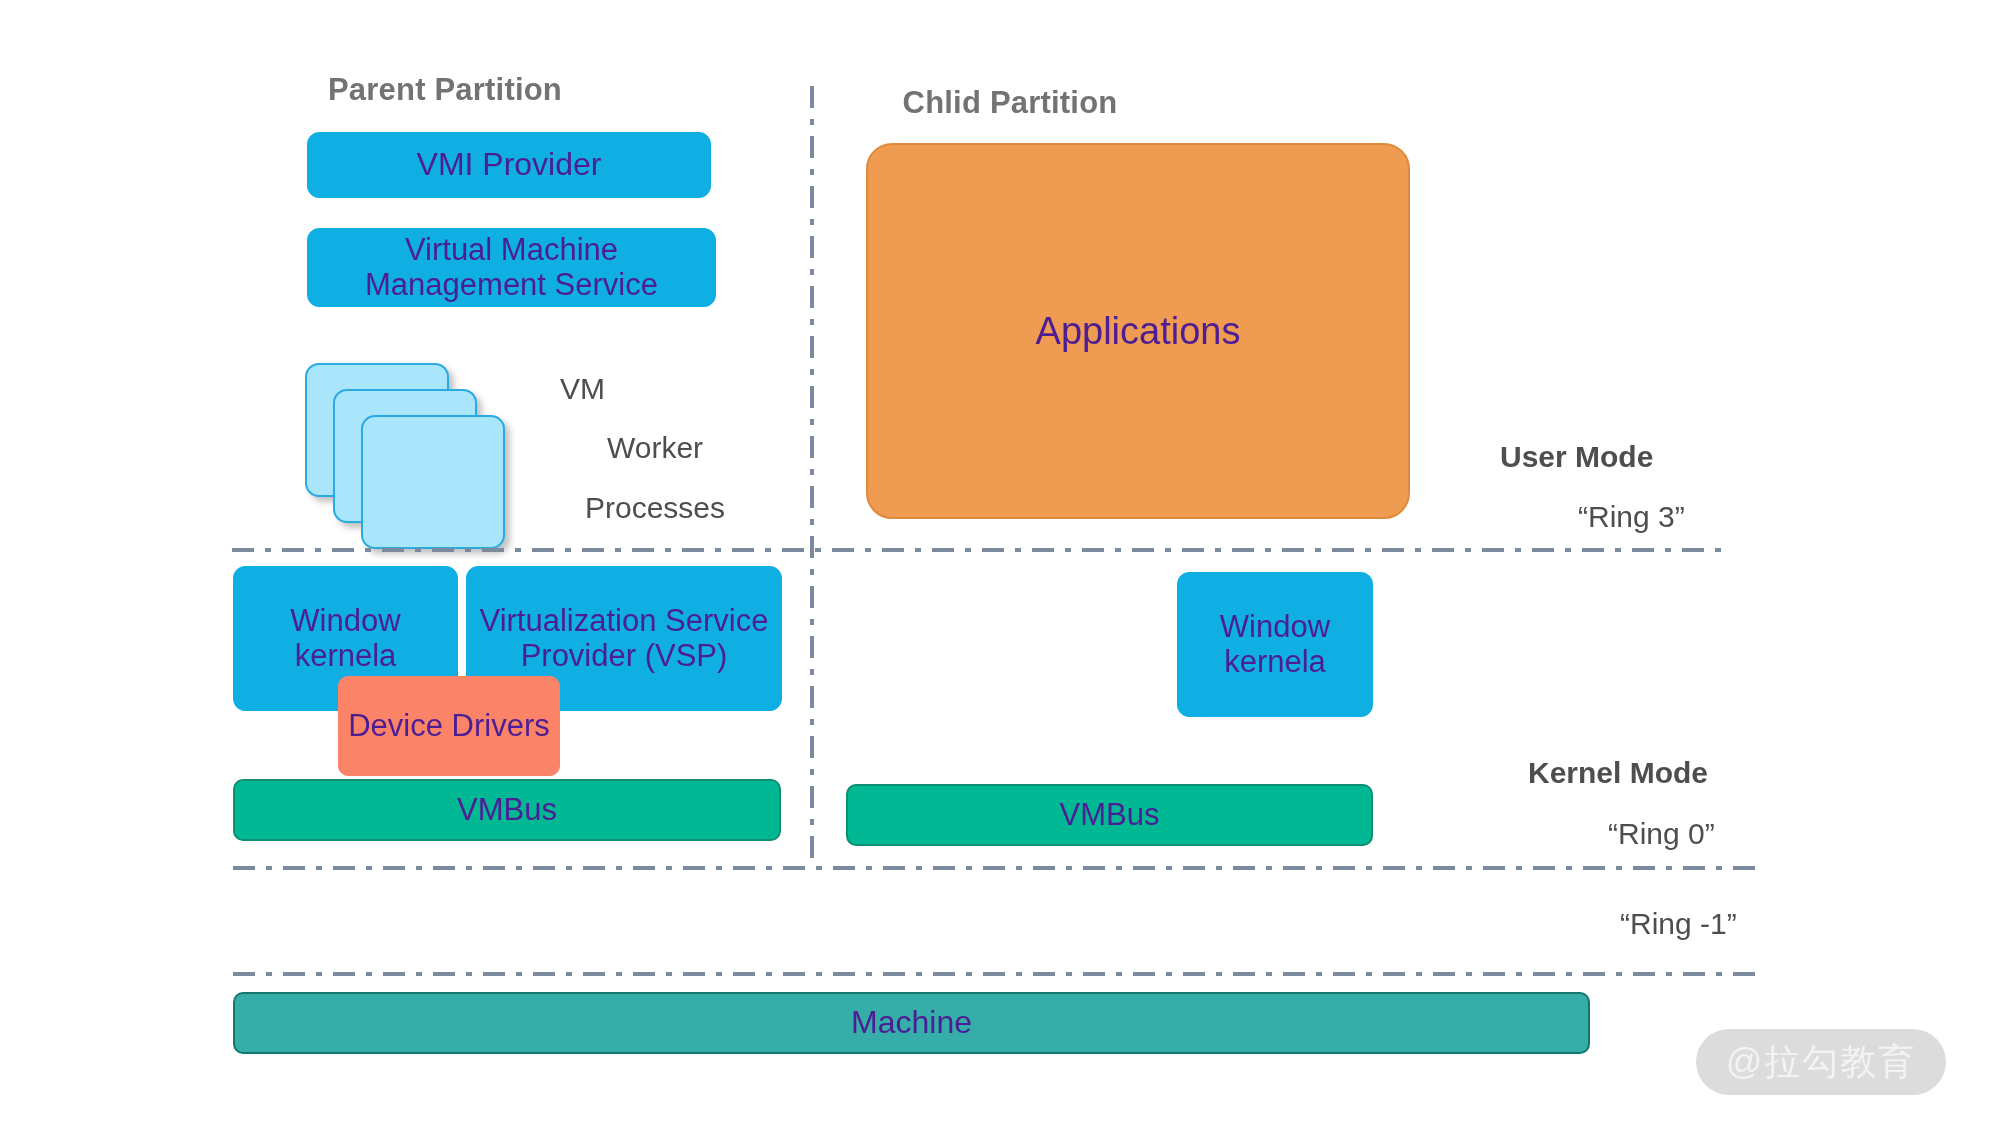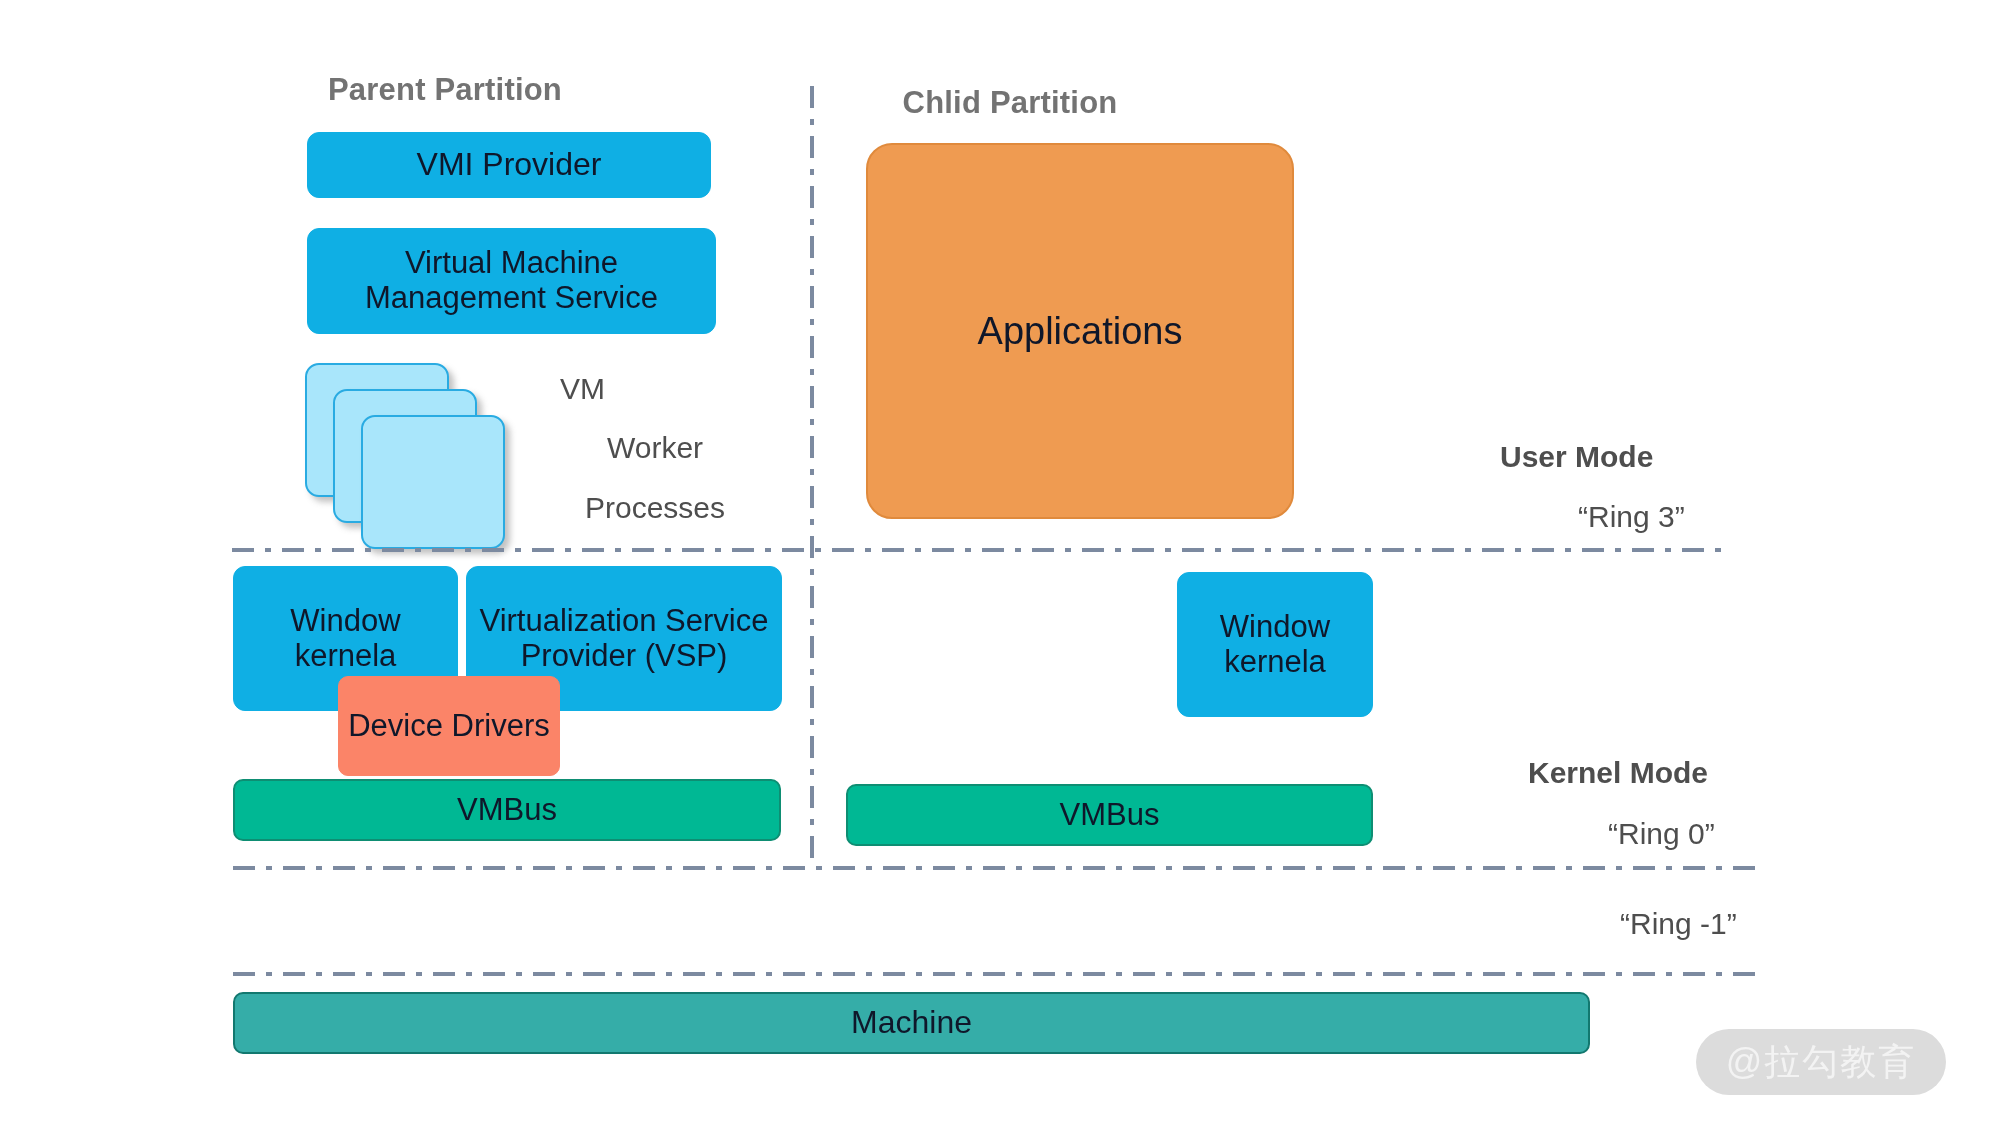--- a/index.html
+++ b/index.html
@@ -30,21 +30,21 @@
     white-space: nowrap;
     text-align: center;
   }
 
   
   .blk {
     display: flex;
     align-items: center;
     justify-content: center;
     text-align: center;
-    color: #0f172a;
+    color: #4c1d95;
     line-height: 1.12;
     border-radius: 12px;
     box-sizing: border-box;
     padding: 2px 4px;
   }
   .blk-blue   { background: #0FAFE4; border: 1px solid #0FAFE4; }
   .blk-orange { background: #EF9B51; border: 2px solid #E08A3C; border-radius: 26px; }
   .blk-teal   { background: #00B894; border: 2px solid #0E8E73; border-radius: 10px; }
   .blk-dteal  { background: #35ADA8; border: 2px solid #12786F; border-radius: 10px; }
   .blk-salmon { background: #FB8468; border: 1px solid #FB8468; border-radius: 10px; }
@@ -116,33 +116,33 @@
 <div id="stage">
 
   <div class="abs partition-title" style="left:305px; top:72px; width:280px;">Parent Partition</div>
 
   <div class="abs partition-title" style="left:840px; top:85px; width:340px;">Chlid Partition</div>
 
   <div class="vrule" style="left:810px; top:86px; height:775px;"></div>
 
   <div class="abs blk blk-blue" style="left:307px; top:132px; width:404px; height:66px; font-size:32px;">VMI Provider</div>
 
-  <div class="abs blk blk-blue" style="left:307px; top:228px; width:409px; height:106px; font-size:31px;">Virtual Machine Management Service</div>
+  <div class="abs blk blk-blue" style="left:307px; top:228px; width:409px; height:79px; font-size:31px;">Virtual Machine Management Service</div>
 
   <div class="abs" style="left:305px; top:363px; width:210px; height:175px;">
     <div class="wp-card" style="left:0px;  top:0px;  width:140px; height:130px;"></div>
     <div class="wp-card" style="left:28px; top:26px; width:140px; height:130px;"></div>
     <div class="wp-card" style="left:56px; top:52px; width:140px; height:130px;"></div>
   </div>
 
   <div class="abs grey-txt" style="left:560px; top:372px; width:190px; ">VM</div>
   <div class="abs grey-txt" style="left:560px; top:431px; width:190px; text-align:center;">Worker</div>
   <div class="abs grey-txt" style="left:545px; top:491px; width:220px; text-align:center;">Processes</div>
 
-  <div class="abs blk blk-orange" style="left:866px; top:143px; width:428px; height:376px; font-size:38px;">Applications</div>
+  <div class="abs blk blk-orange" style="left:866px; top:143px; width:544px; height:376px; font-size:38px;">Applications</div>
 
   <div class="hrule" style="left:232px; top:548px; width:1496px; height:4px;"></div>
 
   <div class="abs blk blk-blue" style="left:233px; top:566px; width:225px; height:145px; font-size:31px;">Window kernela</div>
 
   <div class="abs blk blk-blue" style="left:466px; top:566px; width:316px; height:145px; font-size:31px;">Virtualization Service Provider (VSP)</div>
 
   <div class="abs blk blk-salmon" style="left:338px; top:676px; width:222px; height:100px; font-size:31px;">Device Drivers</div>
 
   <div class="abs blk blk-teal" style="left:233px; top:779px; width:548px; height:62px; font-size:31px;">VMBus</div>

